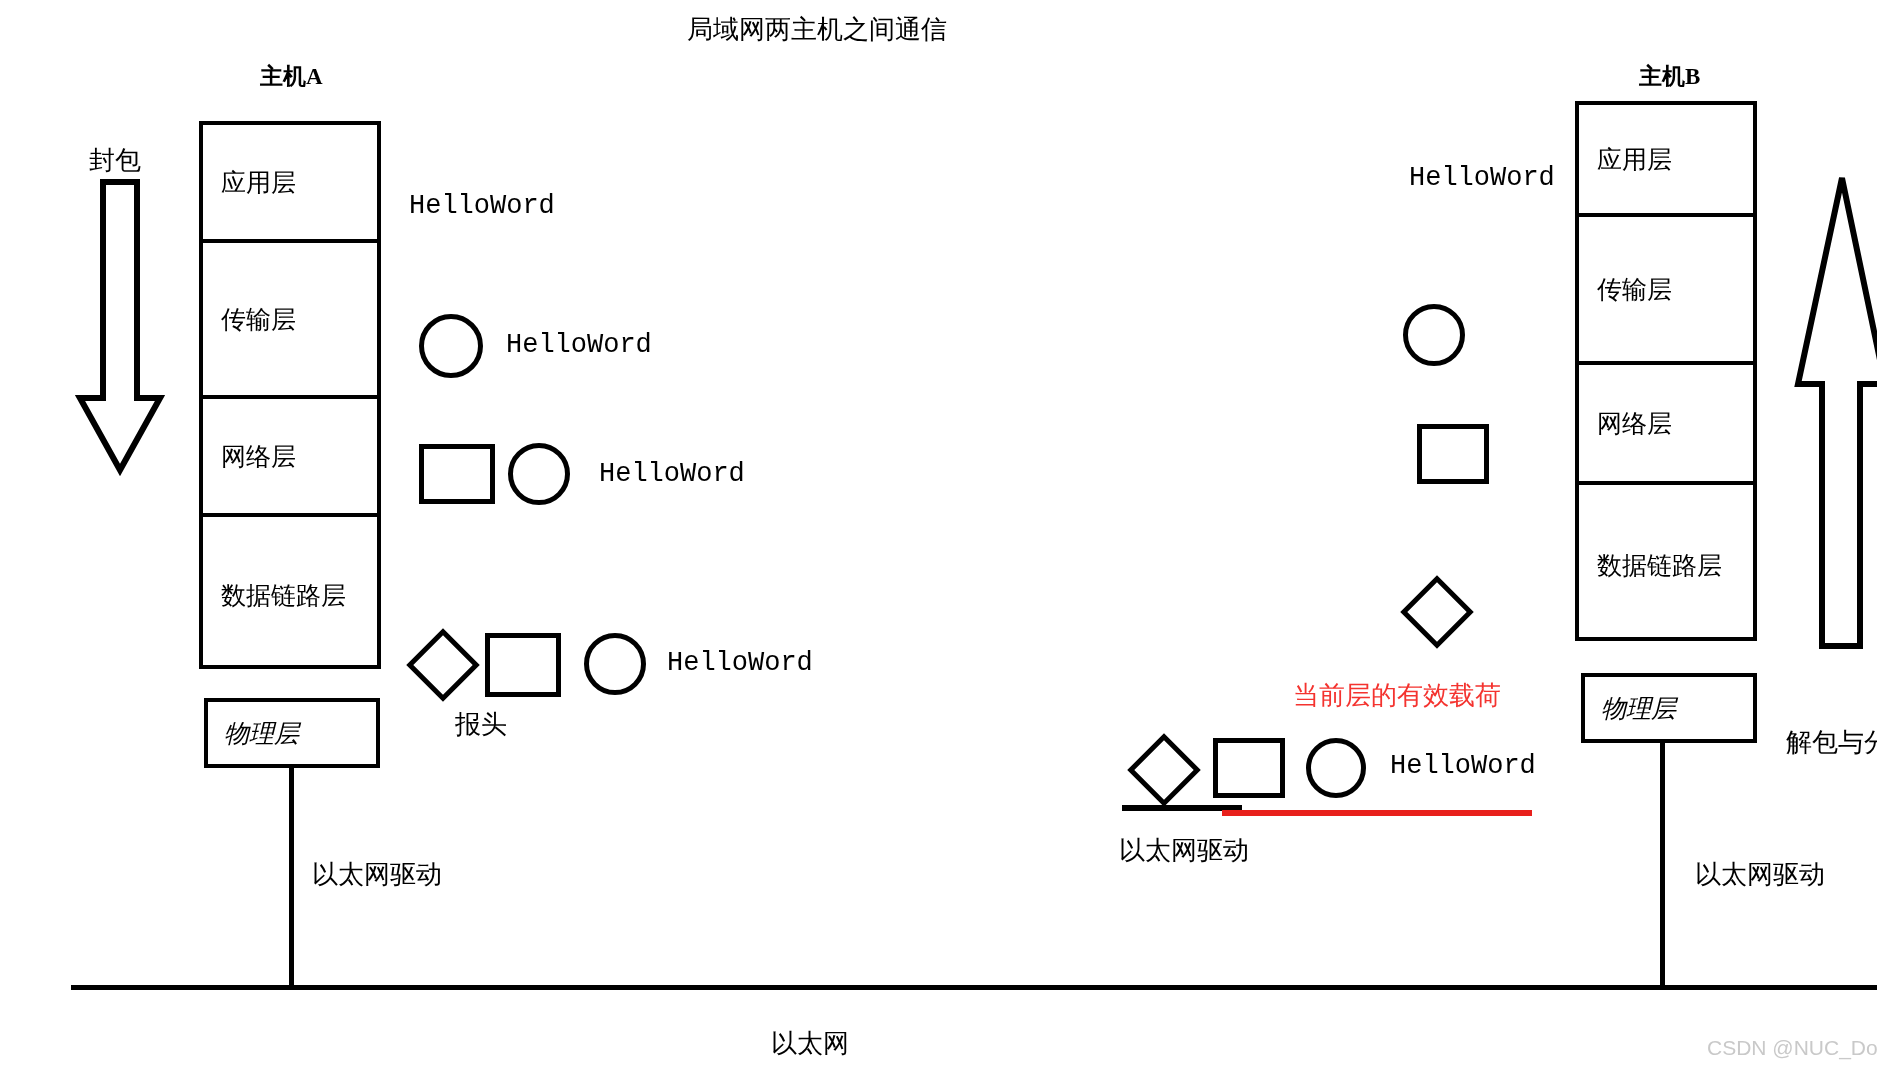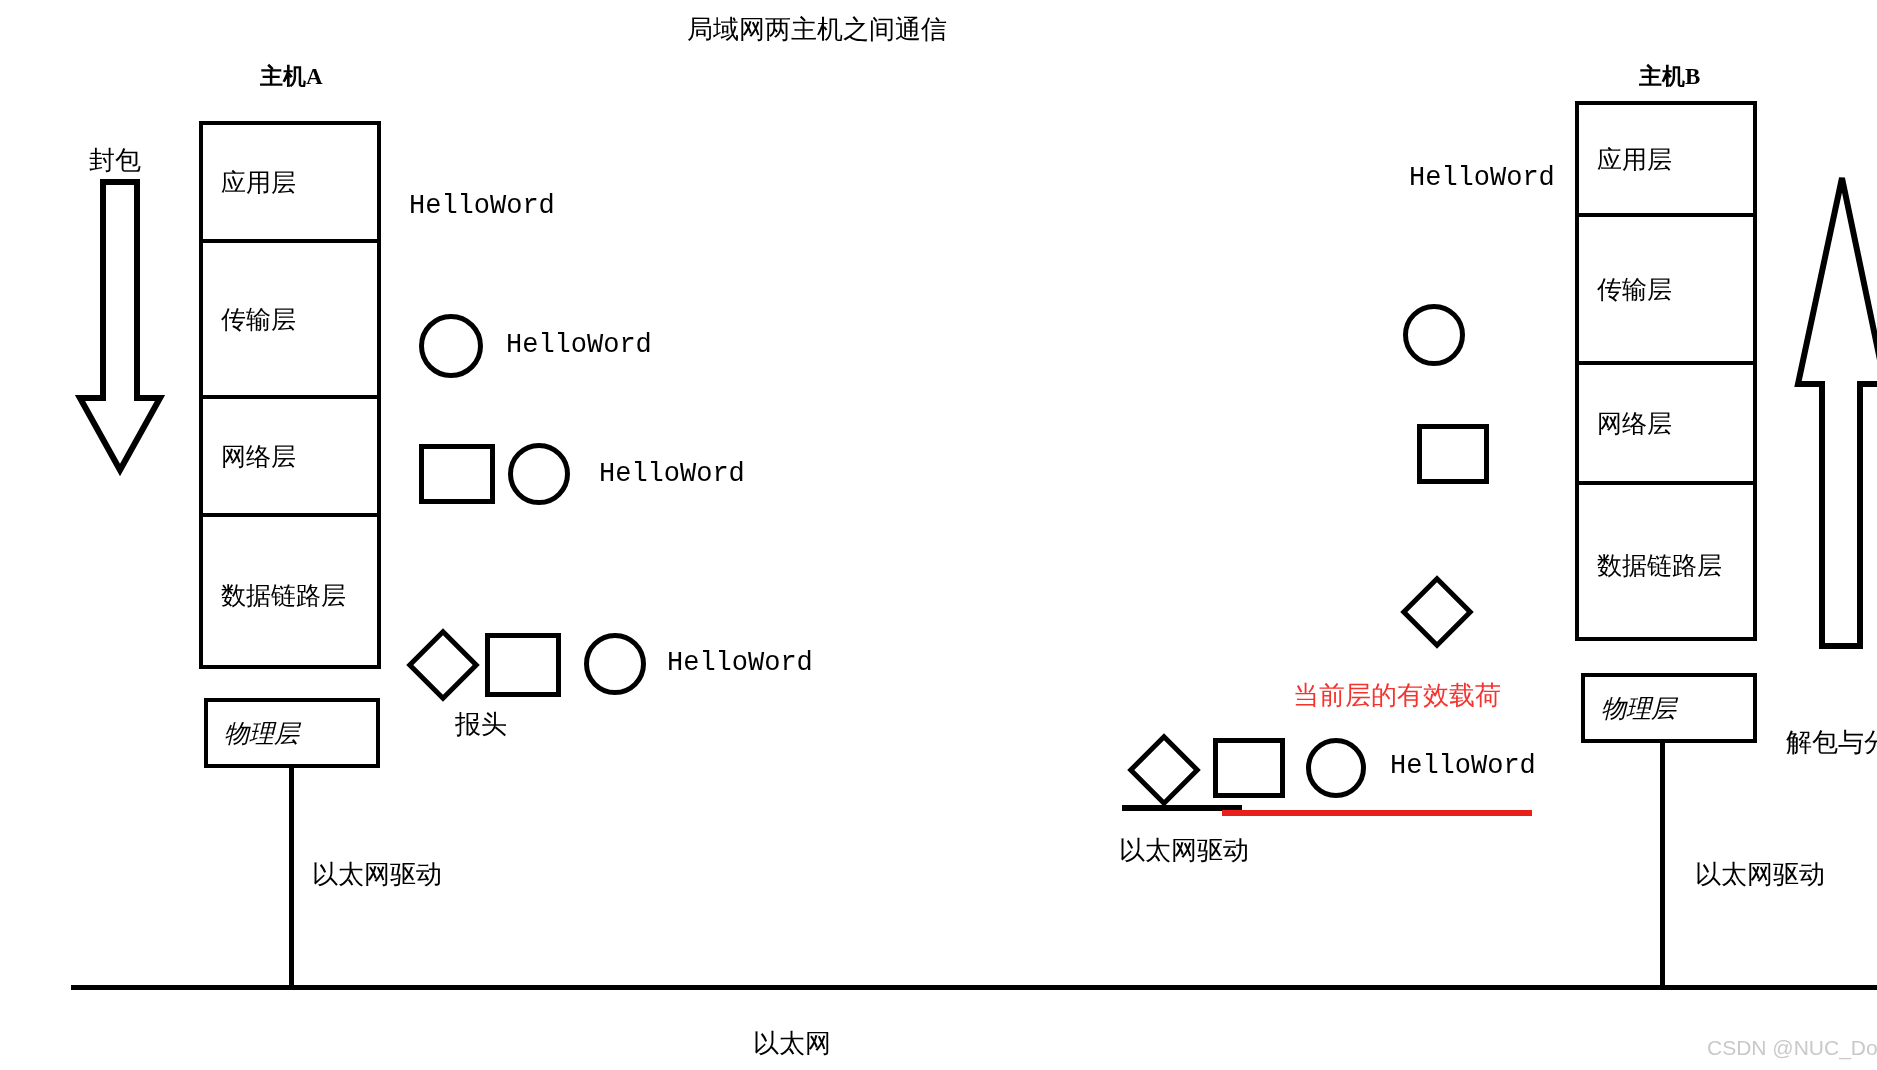--- a/index.html
+++ b/index.html
@@ -190,17 +190,17 @@
 
   <div class="abs vline" style="left:1613px; top:743px; height:245px;"></div>
   <div class="abs cn side-label" style="left:1648px; top:862px;">以太网驱动</div>
 
   <svg class="abs" style="left:1745px; top:172px;" width="100" height="480">
     <polygon points="50,6 93,212 68,212 68,474 30,474 30,212 6,212" fill="#ffffff" stroke="#000000" stroke-width="6"></polygon>
   </svg>
   <div class="abs cn side-label" style="left:1739px; top:730px;">解包与分用</div>
 
   <div class="abs busline" style="left:24px; top:985px; width:1833px;"></div>
-  <div class="abs cn side-label" style="left:706px; top:1031px;">以太网</div>
+  <div class="abs cn side-label" style="left:724px; top:1031px;">以太网</div>
 
   <div class="abs watermark" style="left:1660px; top:1036px;">CSDN @NUC_Dodamce</div>
 
 </div>
 
 </body></html>

